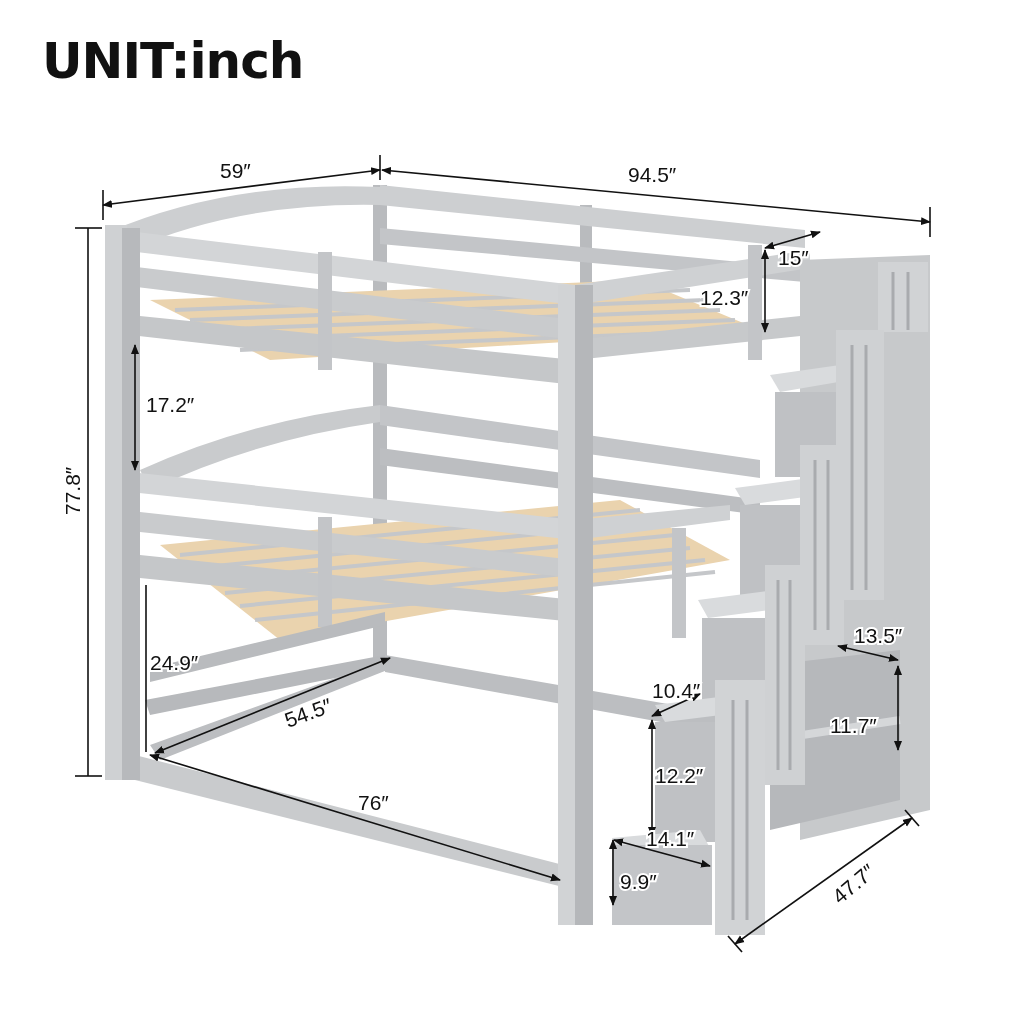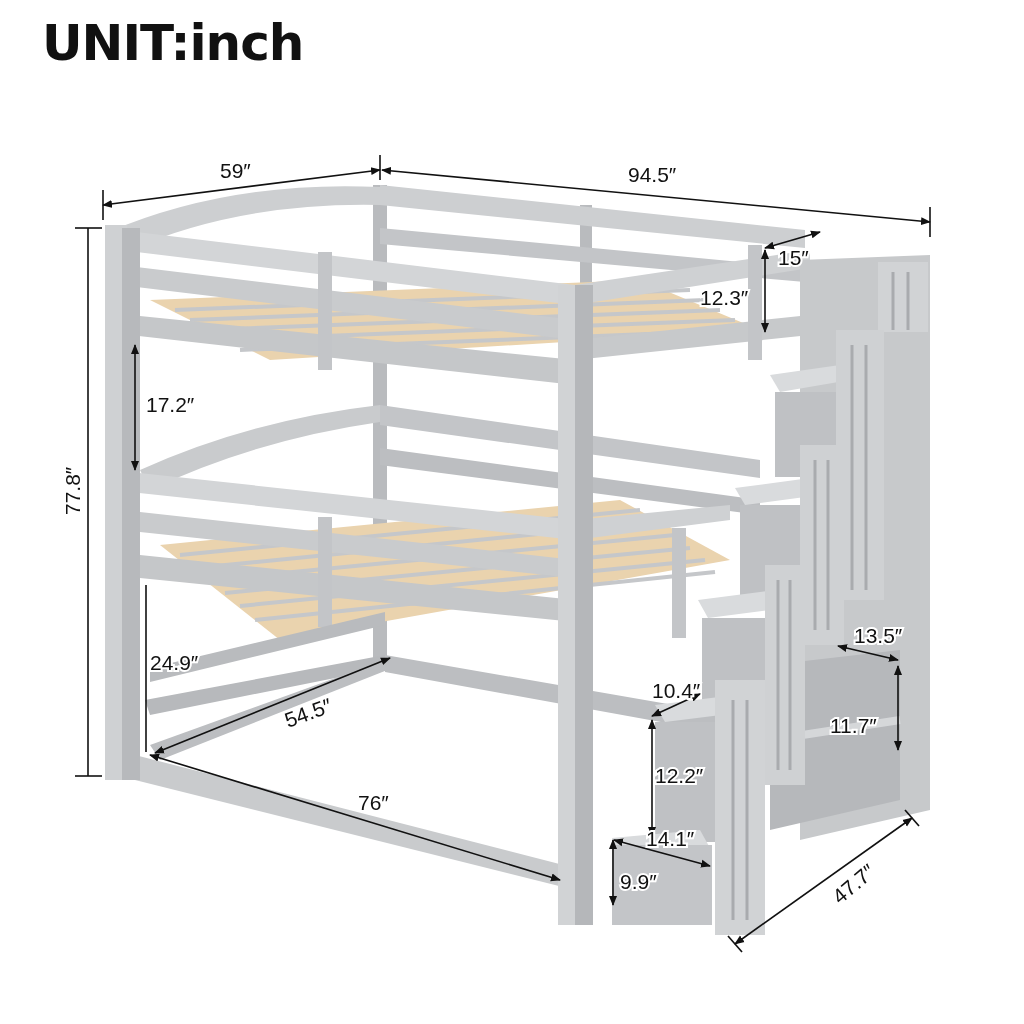--- a/index.html
+++ b/index.html
@@ -1,17 +1,17 @@
 <!DOCTYPE html>
 <html><head>
 <meta charset="utf-8">
 <style>
   html,body{margin:0;padding:0;background:#ffffff;}
   body{width:1024px;height:1024px;position:relative;overflow:hidden;font-family:"DejaVu Sans",sans-serif;}
-  .title{position:absolute;left:42px;top:14px;font-size:50px;font-weight:bold;color:#111;letter-spacing:-1px;font-family:"DejaVu Sans",sans-serif;}
+  .title{position:absolute;left:42px;top:32px;font-size:50px;font-weight:bold;color:#111;letter-spacing:-1px;font-family:"DejaVu Sans",sans-serif;}
   svg#drawing{position:absolute;left:0;top:0;}
   .dim{font-family:"Liberation Sans",sans-serif;font-size:21px;fill:#111;}
   .dim-halo{font-family:"Liberation Sans",sans-serif;font-size:21px;fill:#111;stroke:#fff;stroke-width:4px;paint-order:stroke;}
 </style>
 </head>
 <body>
 
 <div class="title">UNIT:inch</div>
 
 <svg id="drawing" width="1024" height="1024" viewBox="0 0 1024 1024">

